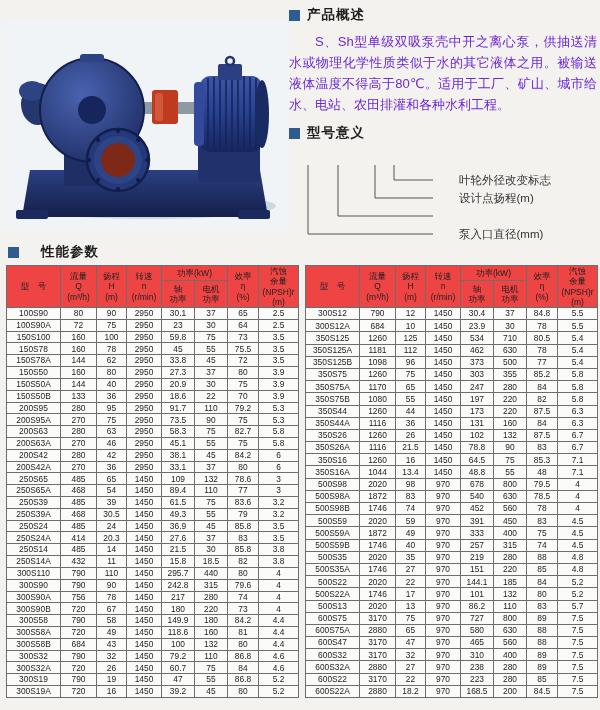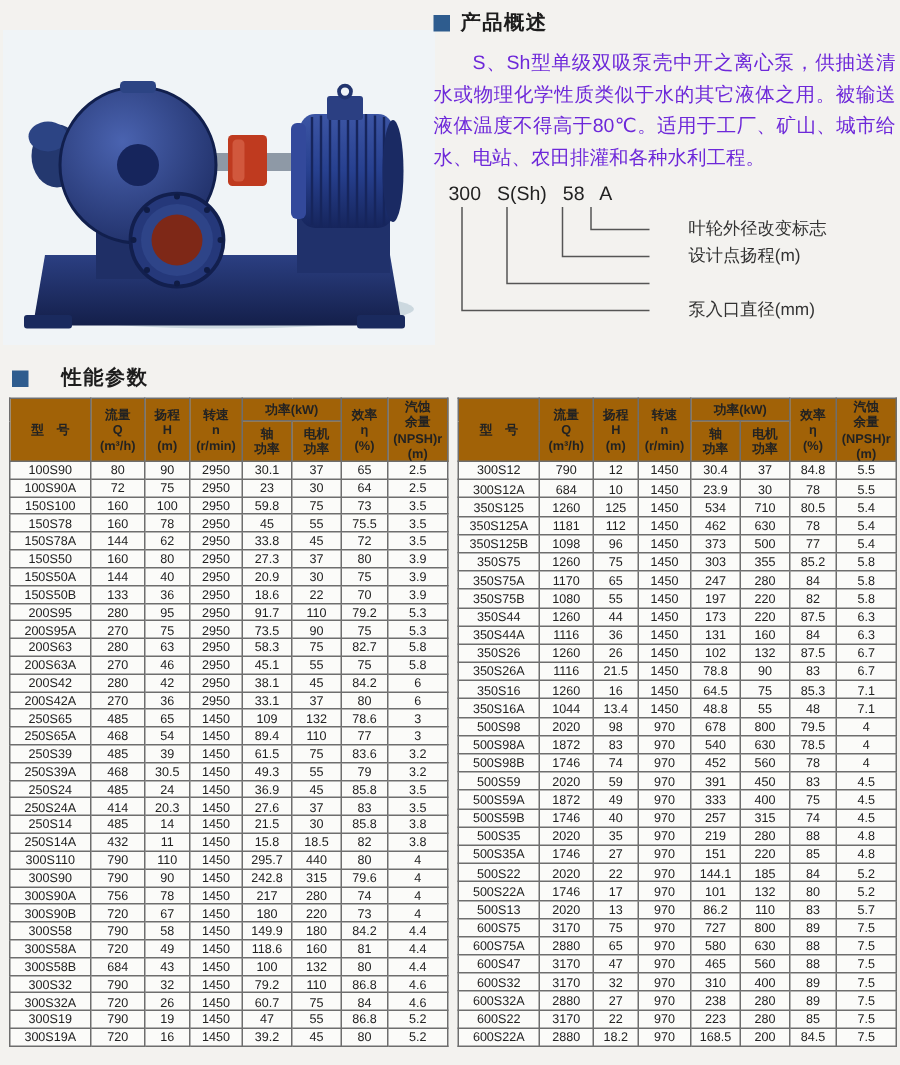--- a/index.html
+++ b/index.html
@@ -22,21 +22,21 @@
   .dl-0{top:27px;} .dl-1{top:45px;} .dl-2{top:63px;} .dl-3{top:81px;}
 
   
   .photo{position:absolute;left:2px;top:20px;width:288px;height:210px;}
 
   
   .perf-title{position:absolute;left:8px;top:243px;gap:22px;}
   .tables{position:absolute;left:6px;top:265px;width:592px;display:flex;gap:6px;}
   table.perf{border-collapse:collapse;table-layout:fixed;background:#fbfbf9;border:1.5px solid #4a4a4a;flex:0 0 auto;}
   table.perf th,table.perf td{border:1px solid #6e6e6e;padding:0;text-align:center;vertical-align:middle;color:#222;}
-  table.perf thead th{background:#a16207;font-weight:bold;font-size:8.5px;line-height:1.18;}
+  table.perf thead th{background:#ef4444;font-weight:normal;font-size:8.5px;line-height:1.18;}
   table.perf thead .hl{display:block;}
   table.perf td{font-size:8.4px;line-height:1;background:#fbfbf9;}
   .left td{height:10.8px;}
   .right td{height:11.2px;}
   tr.hrow1 th{height:14px;}
   tr.hrow2 th{height:26px;}
   col.c-model{width:54px;} col.c-flow{width:36px;} col.c-head{width:30px;}
   col.c-speed{width:35px;} col.c-shaft{width:33px;} col.c-motor{width:33px;}
   col.c-eff{width:31px;} col.c-npsh{width:40px;}
 </style>
@@ -97,28 +97,26 @@
     </svg>
   </div>
 
   <div class="top-right">
     <div class="section-title">
       <span class="bullet"></span>
       <span>产品概述</span>
     </div>
     <p class="overview-body">S、Sh型单级双吸泵壳中开之离心泵，供抽送清水或物理化学性质类似于水的其它液体之用。被输送液体温度不得高于80℃。适用于工厂、矿山、城市给水、电站、农田排灌和各种水利工程。</p>
 
+    <div class="section-title model-title">
+      <span class="bullet"></span>
+      <span>型号意义</span>
+    </div>
 
     <div class="model-diagram">
-      <div class="code-row">
-        <span>300</span>
-        <span>S(Sh)</span>
-        <span>58</span>
-        <span>A</span>
-      </div>
       <svg class="diagram-lines" width="306" height="80" viewBox="0 0 306 80">
         <path d="M105,0 V15 H144" fill="none" stroke="#555" stroke-width="1"></path>
         <path d="M86,0 V33 H144" fill="none" stroke="#555" stroke-width="1"></path>
         <path d="M49,0 V51 H144" fill="none" stroke="#555" stroke-width="1"></path>
         <path d="M19,0 V69 H144" fill="none" stroke="#555" stroke-width="1"></path>
       </svg>
       <div class="diagram-label dl-0">叶轮外径改变标志</div>
       <div class="diagram-label dl-1">设计点扬程(m)</div>
       <div class="diagram-label dl-3">泵入口直径(mm)</div>
     </div>

